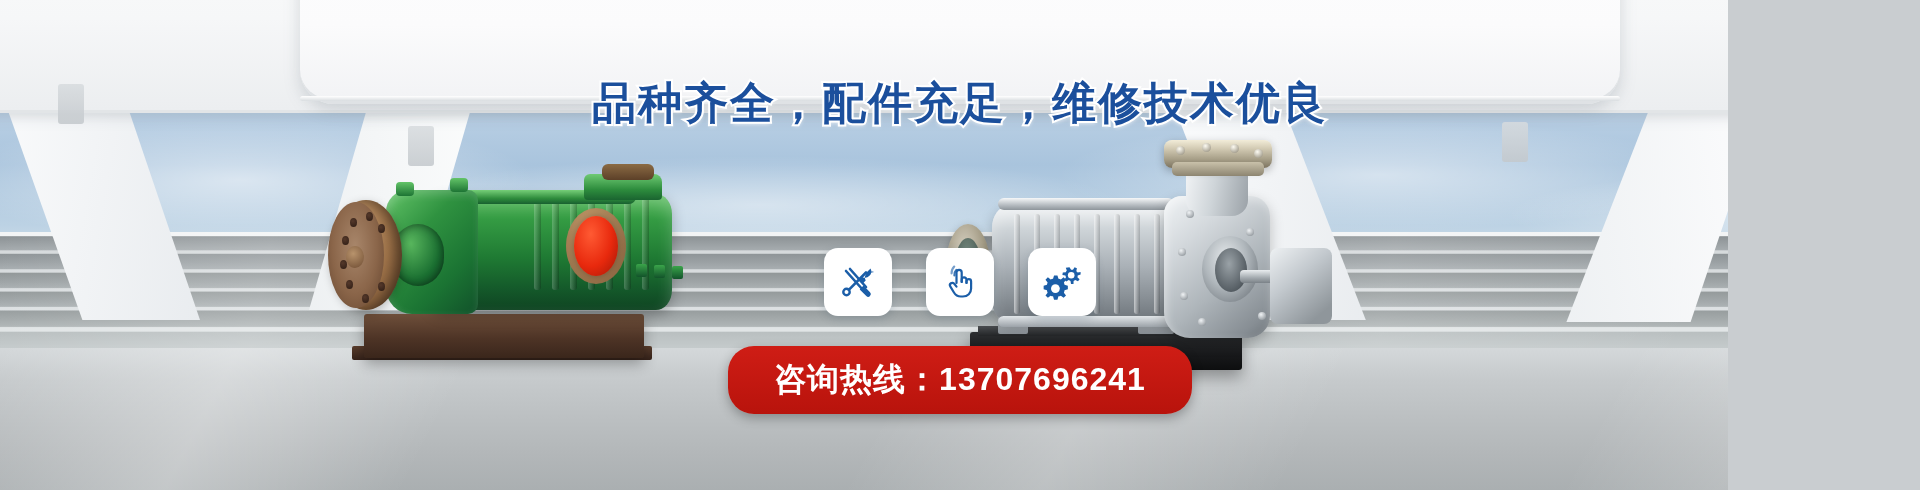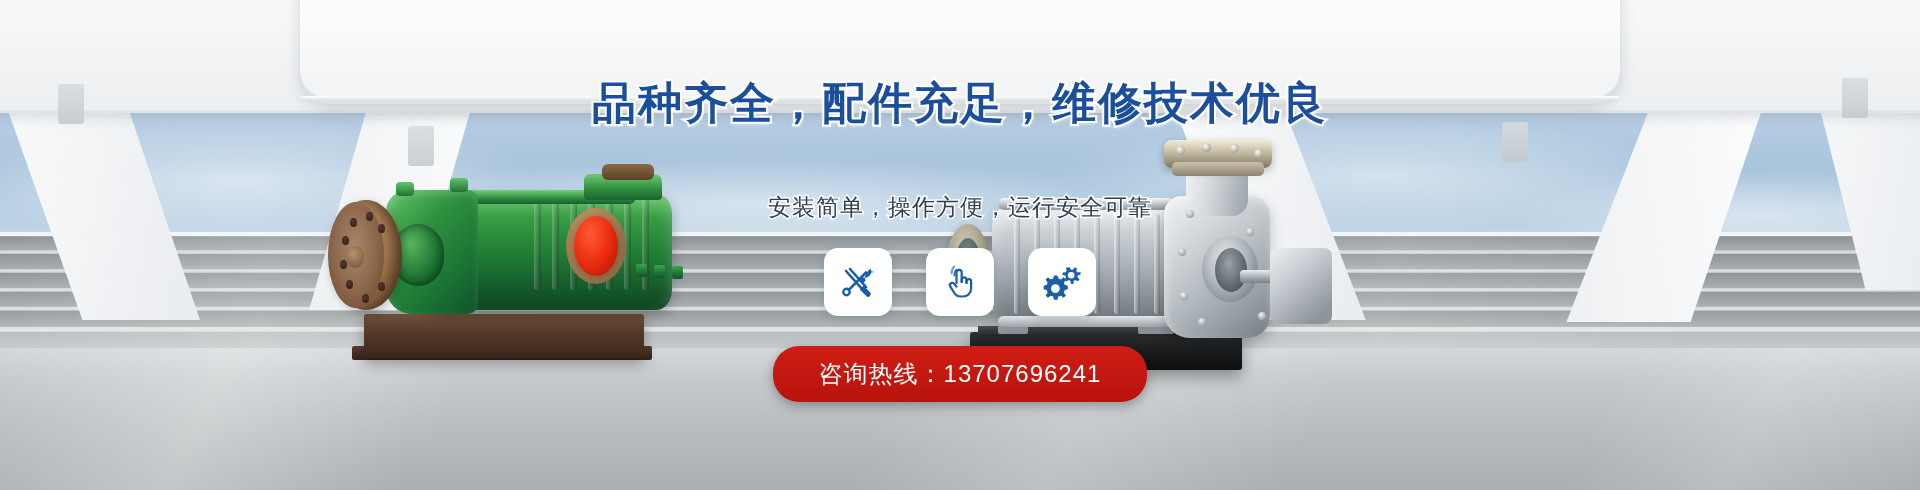--- a/index.html
+++ b/index.html
@@ -4,21 +4,21 @@
 <style>
   html,body{margin:0;padding:0;}
   body{
     width:1920px;height:490px;overflow:hidden;
     font-family:"Liberation Sans","DejaVu Sans",sans-serif;
     background:#c9cdd0;
   }
 
   
   #banner{
-    position:relative;width:1920px;height:490px;overflow:hidden;
+    position:relative;width:1728px;height:490px;overflow:hidden;
   }
 
   
   .sky{
     position:absolute;left:0;top:0;width:1920px;height:300px;
     background:
       linear-gradient(to bottom,
         #e8eef4 0%,
         #d3e0ee 18%,
         #b9cfe4 38%,
@@ -340,21 +340,21 @@
   .cta-wrap{
     position:absolute;left:0;top:346px;width:1920px;
     display:flex;justify-content:center;
   }
   .cta{
     display:inline-block;
     padding:12px 46px;
     border-radius:26px;
     background:linear-gradient(to bottom,#cf1d15,#b8130c);
     color:#ffffff;
-    font-size:24px;font-weight:normal;letter-spacing:1px;
+    font-size:32px;font-weight:bold;letter-spacing:1px;
     box-shadow:0 4px 12px rgba(0,0,0,.30);
     pointer-events:auto;cursor:pointer;
     white-space:nowrap;
   }
 </style>
 </head>
 <body>
 
 <div id="banner">
 
@@ -449,21 +449,20 @@
     <div class="pgr-bolt" style="left:246px;top:70px"></div>
     <div class="pgr-bolt" style="left:238px;top:108px"></div>
     <div class="pgr-bolt" style="left:240px;top:152px"></div>
     <div class="pgr-bolt" style="left:258px;top:178px"></div>
     <div class="pgr-bolt" style="left:306px;top:88px"></div>
     <div class="pgr-bolt" style="left:318px;top:172px"></div>
   </div>
 
   <div class="center-col">
     <div class="title-cn">品种齐全，配件充足，维修技术优良</div>
-    <div class="subtitle-cn">安装简单，操作方便，运行安全可靠</div>
 
     <div class="badges">
 
       <div class="badge">
         <span>
           <svg width="38" height="38" viewBox="0 0 38 38" fill="none">
             <g stroke="#1B5EA8" stroke-width="2.6" stroke-linecap="round">
               <line x1="7" y1="8" x2="24" y2="27"></line>
               <line x1="11" y1="6" x2="27" y2="24"></line>
             </g>

